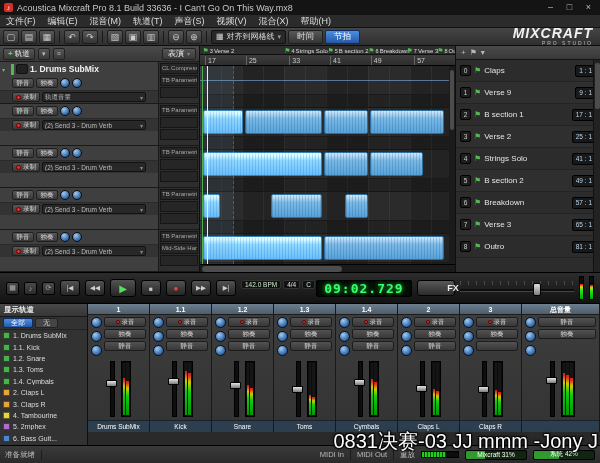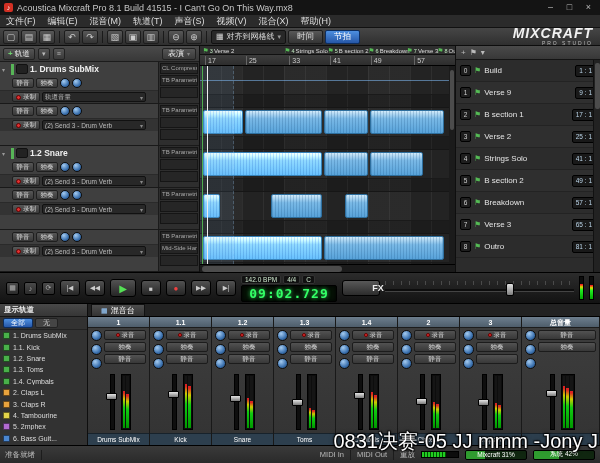--- a/index.html
+++ b/index.html
@@ -95,21 +95,21 @@
   .mpos{height:12px;padding:0 3px;background:#191919;border:1px solid #000;border-radius:2px;font-size:6.5px;color:#bcd6ea;display:flex;align-items:center;flex:none;}
   #mscroll{position:absolute;right:0;top:14px;bottom:0;width:7px;background:#222;border-left:1px solid #111;}
   #msthumb{position:absolute;left:1px;top:3px;width:5px;height:46px;background:#4c4c4c;border-radius:2px;}
 
   
   #transport{position:absolute;left:0;top:272px;width:600px;height:32px;background:linear-gradient(#2c2c2c,#131313);border-top:1px solid #000;border-bottom:1px solid #000;display:flex;align-items:center;gap:5px;padding:0 6px;}
   .tico{width:13px;height:13px;background:linear-gradient(#4a4a4a,#2b2b2b);border:1px solid #000;border-radius:2px;font-size:7px;color:#aaa;display:flex;align-items:center;justify-content:center;flex:none;}
   .pbtn{width:20px;height:16px;background:linear-gradient(#525252,#262626);border:1px solid #000;border-radius:3px;font-size:6.5px;color:#ccc;display:flex;align-items:center;justify-content:center;flex:none;}
   .pbtn.play{width:26px;height:18px;color:#55e055;font-size:10px;}
   .pbtn.rec{color:#f04040;font-size:8px;}
-  #tempocluster{display:flex;flex-direction:column;gap:1px;flex:none;}
+  #tempocluster{display:flex;gap:1px;flex:none;}
   #temporow{display:flex;gap:2px;}
   .tchip{height:9px;background:#111;border:1px solid #333;border-radius:2px;font-size:6.5px;color:#cfe8cf;padding:0 3px;display:flex;align-items:center;}
   #lcd{width:96px;height:17px;background:#051005;border:1px solid #000;border-radius:2px;box-shadow:inset 0 0 4px #000;color:#33ff66;font-family:"DejaVu Sans Mono",monospace;font-weight:bold;font-size:13px;letter-spacing:1px;display:flex;align-items:center;justify-content:center;text-shadow:0 0 4px rgba(51,255,102,0.8);}
   #fxbtn{width:26px;height:16px;background:linear-gradient(#585858,#2c2c2c);border:1px solid #000;border-radius:3px;font-size:9px;font-weight:bold;color:#eee;display:flex;align-items:center;justify-content:center;gap:2px;flex:none;padding-left:36px;}
   #fxbtn .led{width:4px;height:4px;border-radius:50%;background:#4f4;}
   #mastersl{flex:1;height:16px;position:relative;}
   #mastersl .ticks{position:absolute;left:0;right:0;top:1px;height:4px;background:repeating-linear-gradient(90deg,#4a4a4a 0 1px,transparent 1px 8px);}
   #mastersl .rail{position:absolute;left:0;right:0;top:9px;height:3px;background:#0d0d0d;border-bottom:1px solid #444;}
   #mastersl .handle{position:absolute;left:64%;top:3px;width:8px;height:13px;background:linear-gradient(#e0e0e0,#7d7d7d);border:1px solid #000;border-radius:2px;}
   .vmeter{width:5px;height:24px;background:#0d0d0d;border:1px solid #000;position:relative;flex:none;}
@@ -161,21 +161,21 @@
 
   
   #watermark{position:absolute;right:2px;bottom:8px;font-size:20px;color:#fff;white-space:nowrap;z-index:50;
     text-shadow:-1px -1px 1px rgba(0,0,0,0.8),1px -1px 1px rgba(0,0,0,0.8),-1px 1px 1px rgba(0,0,0,0.8),1px 1px 1px rgba(0,0,0,0.8),0 0 5px rgba(0,0,0,0.7);}
 </style>
 </head>
 <body>
 
 <div id="titlebar">
   <span class="appicon">♪</span>
-  <span id="titletext">Acoustica Mixcraft Pro 8.1 Build 41515 - I Can't Go On This Way.mx8</span>
+  <span id="titletext">Acoustica Mixcraft Pro 8.1 Build 33636 - I Can't Go On This Way.mx8</span>
   <span class="wctrl">–</span>
   <span class="wctrl">□</span>
   <span class="wctrl">×</span>
 </div>
 
 <div id="menubar">
   <span class="menuitem">文件(F)</span>
   <span class="menuitem">编辑(E)</span>
   <span class="menuitem">混音(M)</span>
   <span class="menuitem">轨道(T)</span>
@@ -281,26 +281,20 @@
             <span class="caret7">▾</span>
           </span>
       </div>
     </div>
 
     <div class="tblock">
       <div class="fxcol">
         <div class="fxslot"><span>TB Parametric Eq...</span></div>
         <div class="fxslot"></div>
         <div class="fxslot"></div>
-      </div>
-      <div class="trow1">
-        <span class="tcollapse">▾</span>
-        <span class="tcolor" style="background: rgb(87, 181, 87);"></span>
-        <span class="ticon"></span>
-        <span class="tname">1.2 Snare</span>
       </div>
       <div class="trow2">
         <span class="sbtn">静音</span>
         <span class="sbtn">独奏</span>
         <span class="knob"></span>
         <span class="knob"></span>
       </div>
       <div class="trow3">
         <span class="recbtn">
             <i class="rdot"></i>
@@ -446,21 +440,21 @@
 
   <div id="markerscol">
     <div id="mhead">
       <span class="mico">+</span>
       <span class="mico">⚑</span>
       <span class="mico">▾</span>
     </div>
     <div class="mrow">
         <span class="midx">0</span>
         <span class="mflag">⚑</span>
-        <span class="mname">Build</span>
+        <span class="mname">Claps</span>
         <span class="mpos">1 : 1</span>
       </div>
     <div class="mrow">
         <span class="midx">1</span>
         <span class="mflag">⚑</span>
         <span class="mname">Verse 9</span>
         <span class="mpos">9 : 1</span>
       </div>
     <div class="mrow">
         <span class="midx">2</span>
@@ -589,26 +583,20 @@
         <span class="mpchip" style="background: rgb(176, 106, 208);"></span>
         <span class="mpname">5. 2mphex</span>
       </div>
     <div class="mpitem">
         <span class="mpchip" style="background: rgb(74, 134, 208);"></span>
         <span class="mpname">6. Bass Guit...</span>
       </div>
   </div>
 
   <div id="mixer">
-    <div id="mixtabs">
-      <span class="mixtab">
-          <span class="g">▦</span>
-          <span>混音台</span>
-        </span>
-    </div>
     <div id="strips">
 
       <div class="strip">
         <div class="snum">1</div>
         <div class="sctrl">
             <div class="knobcol">
               <span class="knob k11"></span>
               <span class="knob k11"></span>
               <span class="knob k11"></span>
             </div>
@@ -886,13 +874,13 @@
   <span class="cpu">
       <span class="fill" style="width:31%"></span>
       <span class="txt">Mixcraft 31%</span>
     </span>
   <span class="cpu">
       <span class="fill" style="width:42%"></span>
       <span class="txt">系统 42%</span>
     </span>
 </div>
 
-<div id="watermark">0831决赛-05 JJ mmm -Jony J</div>
+<div id="watermark">0831决赛-03 JJ mmm -Jony J</div>
 
 </body></html>

